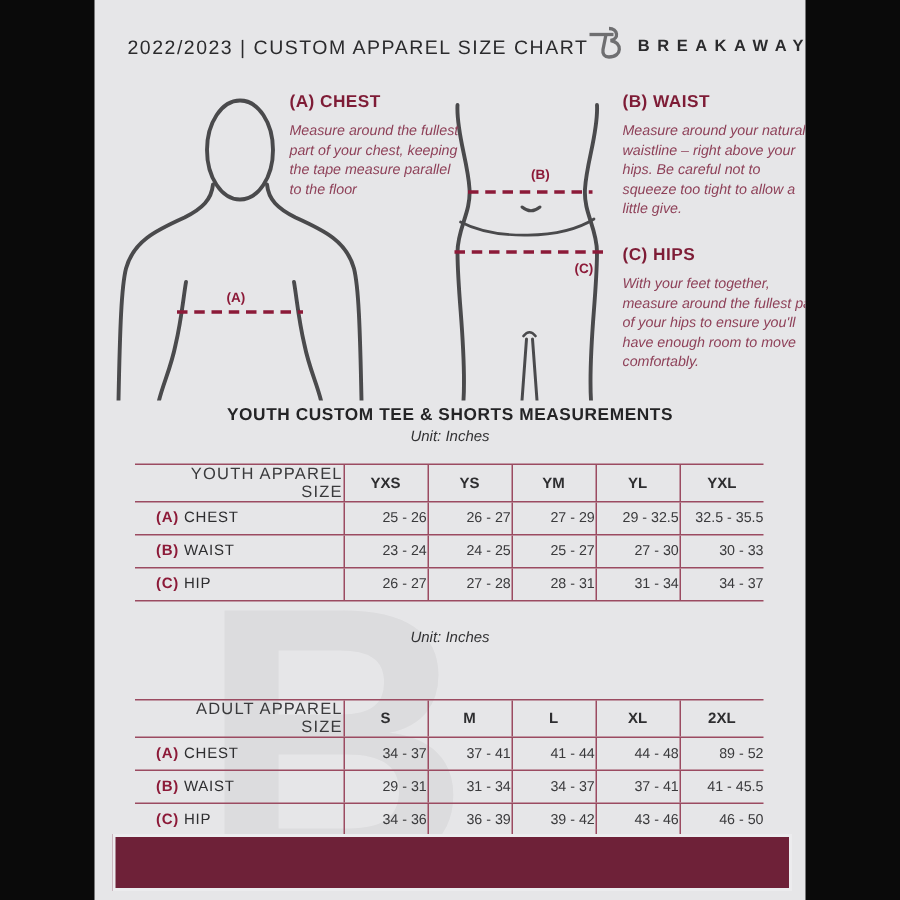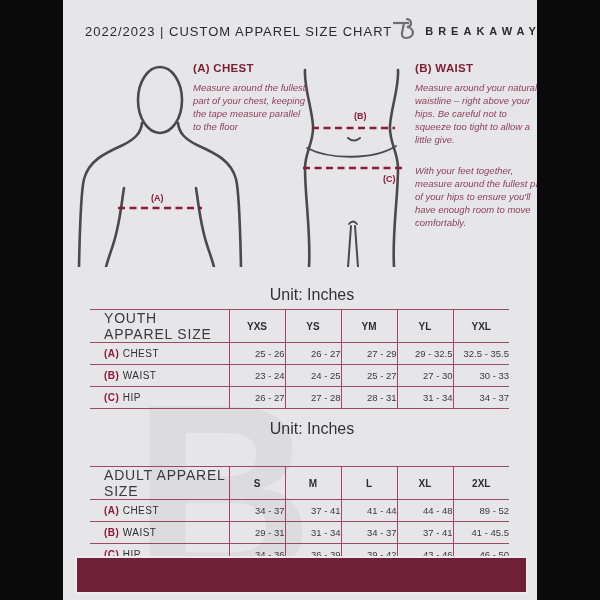--- a/index.html
+++ b/index.html
@@ -31,30 +31,30 @@
   .dash{stroke:var(--accent-maroon);stroke-width:2.4;stroke-dasharray:7 4.5;fill:none}
   .svg-label{font-family:"Liberation Sans",sans-serif;font-size:9px;font-weight:bold;fill:var(--accent-maroon)}
 
   
   .guide-block{position:absolute;z-index:1}
   .guide-heading{font-size:11.5px;font-weight:bold;color:#7e1c36;letter-spacing:.3px;margin-bottom:7px}
   .guide-body{font-size:9.5px;font-style:italic;color:var(--description-text);line-height:1.38;white-space:pre-line}
 
   
   .section-title{position:absolute;left:0;width:100%;text-align:center;font-size:11.5px;font-weight:bold;color:#242426;letter-spacing:.4px;z-index:1}
-  .section-unit{position:absolute;left:12px;width:100%;text-align:center;font-size:16px;color:#333335;z-index:1}
+  .section-unit{position:absolute;left:0;width:100%;text-align:center;font-size:10px;font-style:italic;color:#333335;z-index:1}
 
   
   table{position:absolute;left:27px;width:419px;border-collapse:collapse;table-layout:fixed;z-index:1}
   td,th{height:22px;border-top:1.5px solid var(--table-border);border-bottom:1.5px solid var(--table-border);font-weight:normal;vertical-align:middle;background:transparent}
   td+td,th+th{border-left:1.5px solid var(--table-border)}
   col.label-col{width:139px}
   col.size-col{width:56px}
   th.size-head{font-size:10px;font-weight:bold;color:#2e2e30;}
-  th.label-head{font-size:14px;color:#3a3a3c;letter-spacing:.8px;text-align:left;padding-left:14px}
+  th.label-head{font-size:11px;color:#3a3a3c;letter-spacing:.8px;text-align:right;padding-left:14px}
   td.row-label{font-size:10px;color:#2e2e30;letter-spacing:.5px;text-align:left;padding-left:14px}
   td.row-label .prefix{font-weight:bold;color:var(--accent-maroon)}
   td.value{font-size:9.5px;color:#3a3a3c;text-align:right}
 
   
   .footer-bar{position:absolute;left:12px;top:556px;width:453px;height:38px;background:var(--footer-maroon);border:2px solid #ececee;z-index:2}
 </style>
 </head>
 <body>
 
@@ -101,24 +101,26 @@
 
   <div class="guide-block" style="left:130px;top:62px;width:115px">
     <div class="guide-heading">(A) CHEST</div>
     <div class="guide-body">Measure around the fullest part of your chest, keeping the tape measure parallel to the floor</div>
   </div>
   <div class="guide-block" style="left:352px;top:62px;width:128px">
     <div class="guide-heading">(B) WAIST</div>
     <div class="guide-body">Measure around your natural waistline – right above your hips. Be careful not to squeeze too tight to allow a little give.</div>
   </div>
   <div class="guide-block" style="left:352px;top:164px;width:132px">
+    <div class="guide-heading">(C) HIPS</div>
     <div class="guide-body">With your feet together, measure around the fullest part of your hips to ensure you'll
 have enough room to move comfortably.</div>
   </div>
 
+  <div class="section-title" style="top:271px">YOUTH CUSTOM TEE &amp; SHORTS MEASUREMENTS</div>
   <div class="section-unit" style="top:286px">Unit: Inches</div>
   <table style="top:309px">
     <colgroup>
         <col class="label-col">
         <col class="size-col">
         <col class="size-col">
         <col class="size-col">
         <col class="size-col">
         <col class="size-col">
       </colgroup>

